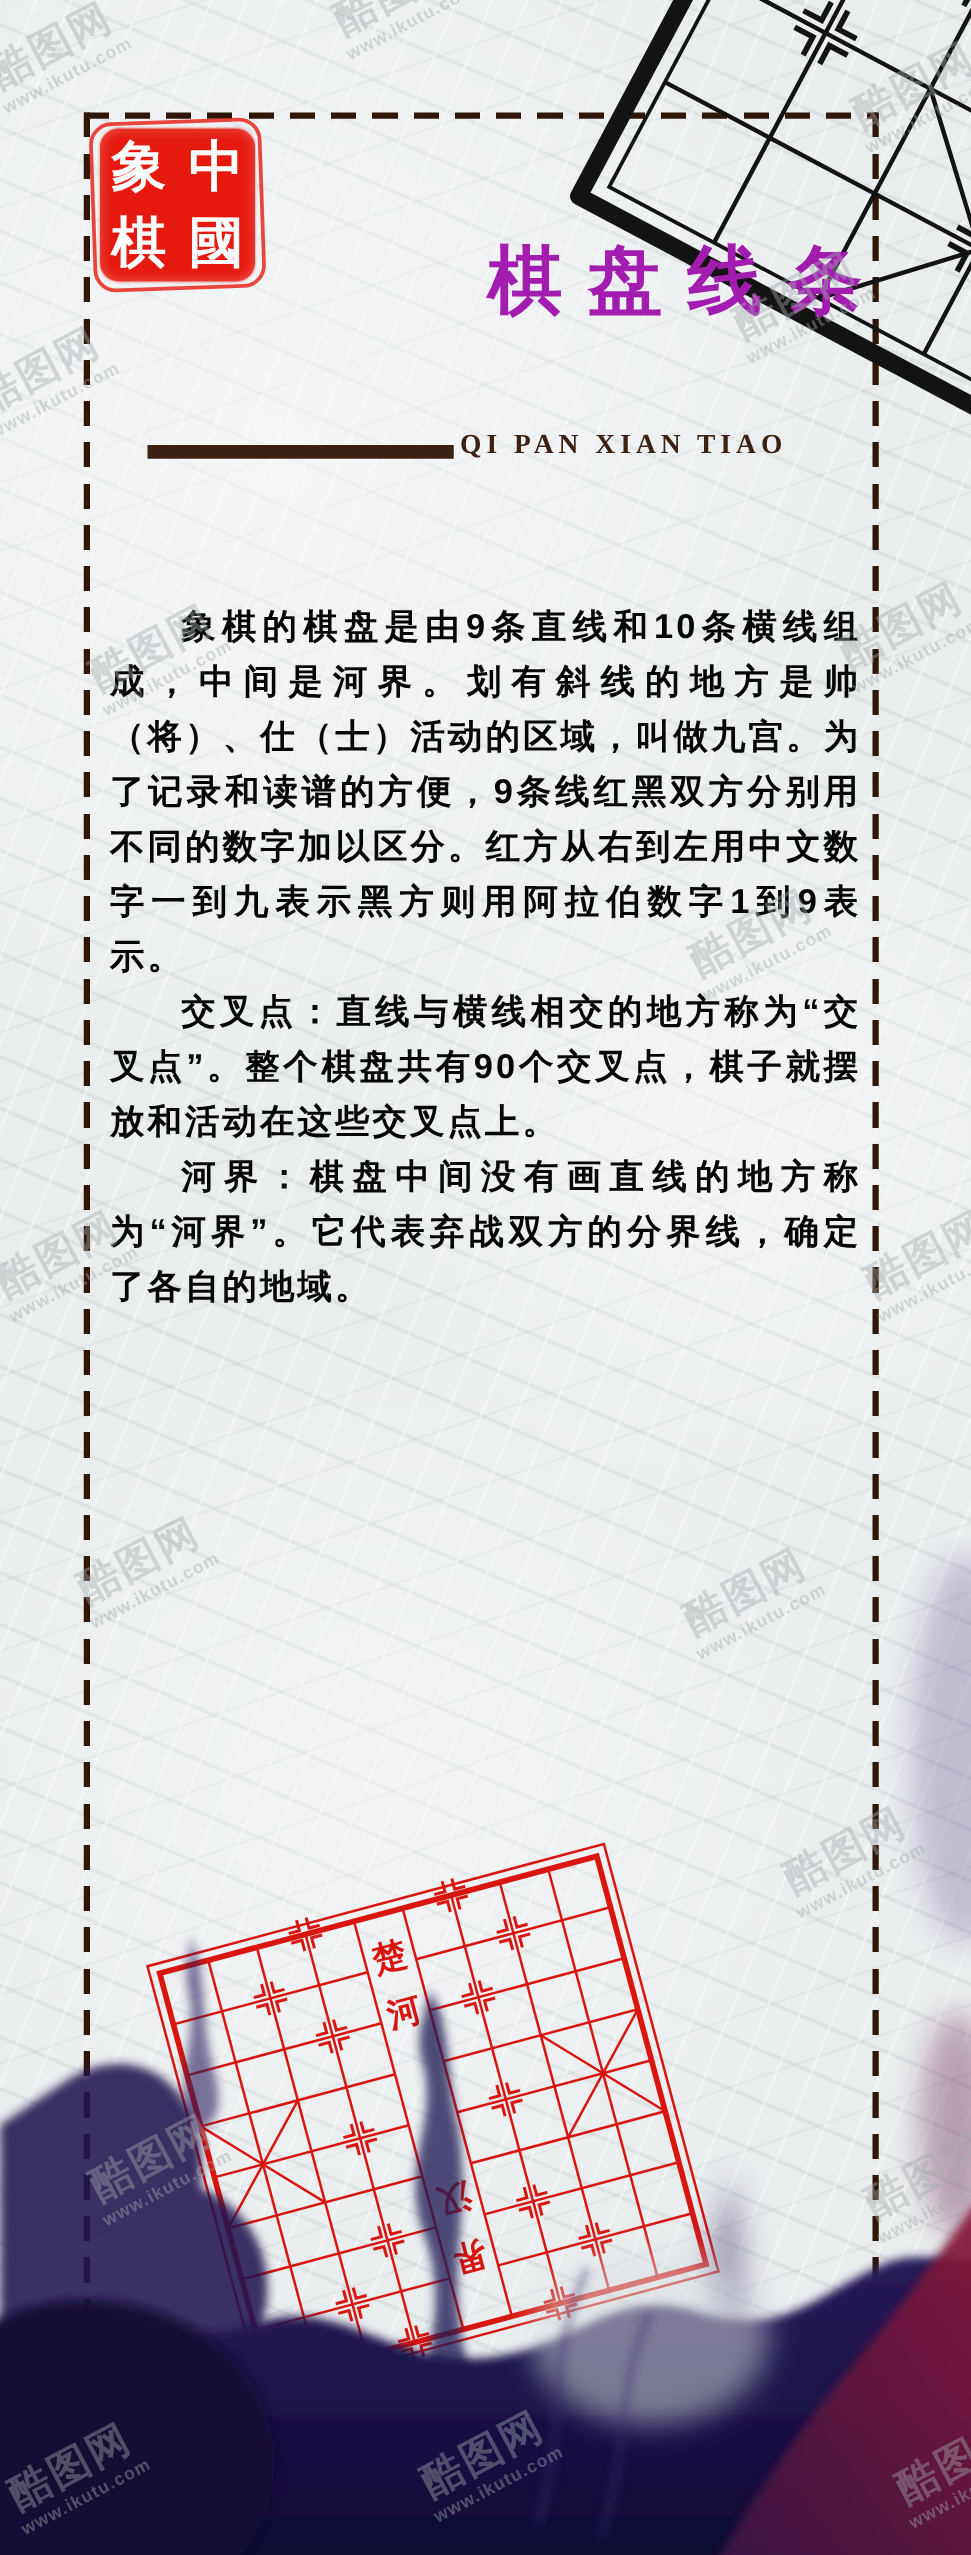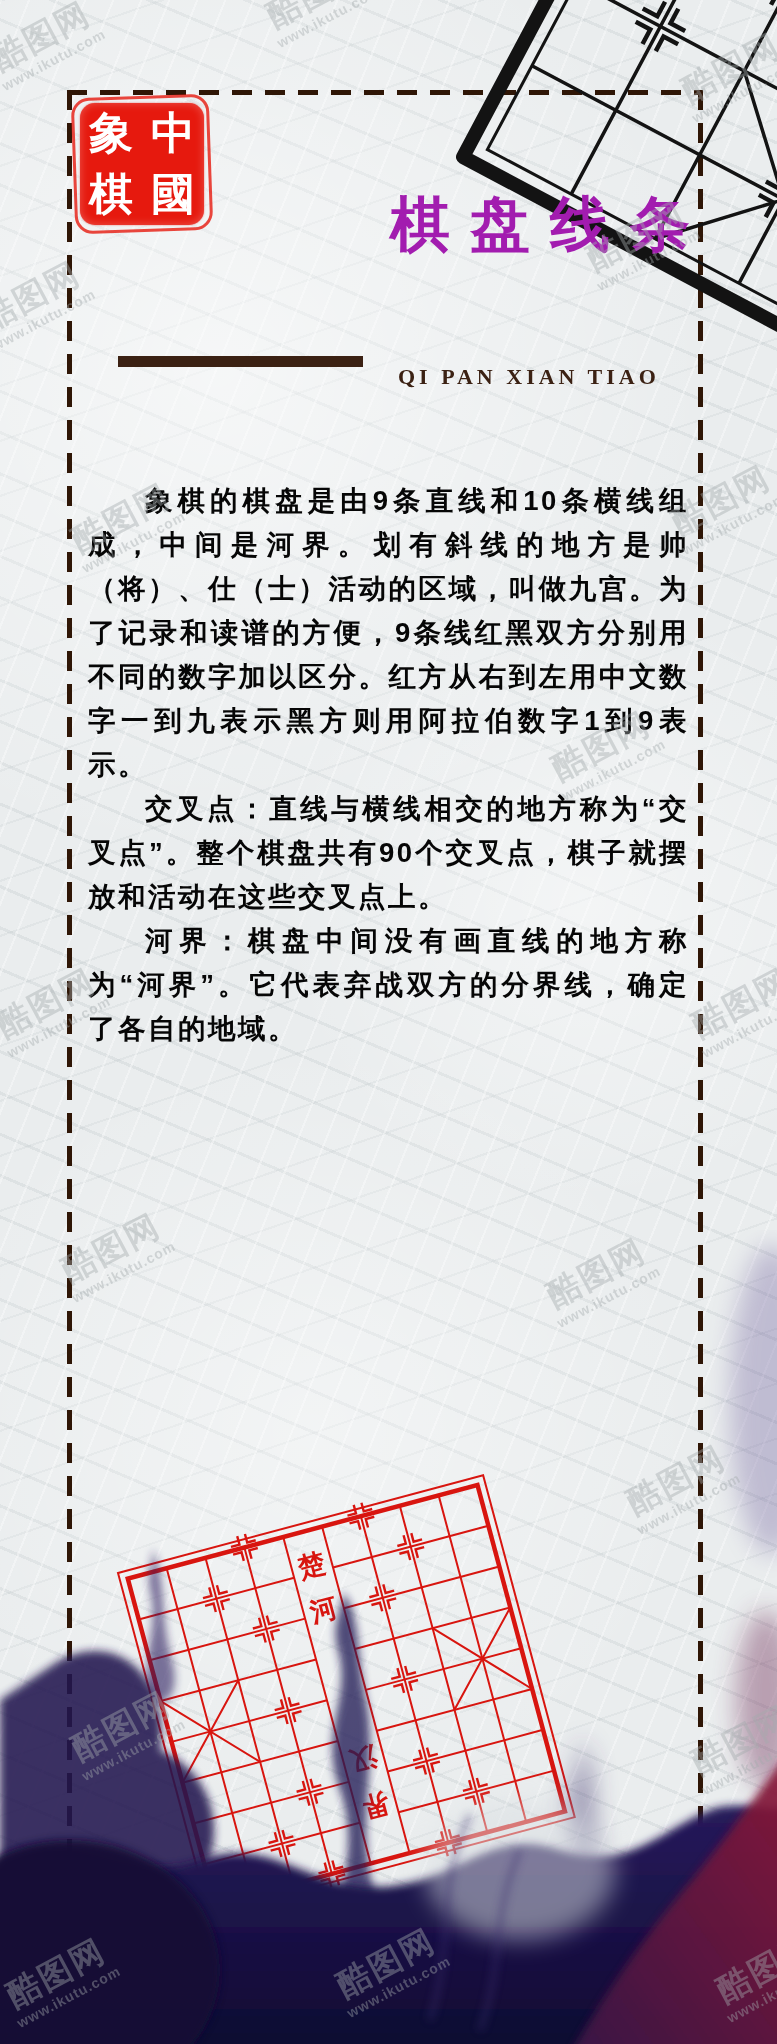--- a/index.html
+++ b/index.html
@@ -64,23 +64,23 @@
 
   
   .title{
     position:absolute;left:70px;top:192px;width:640px;z-index:4;
     text-align:right;color:#a21caf;
     font-family:"Liberation Serif","DejaVu Serif",serif;
     font-size:60px;font-weight:900;line-height:1.1;letter-spacing:20px;text-indent:20px;
   }
   .subtitle-bar{position:absolute;left:118px;top:356px;width:245px;height:11px;background:#3b2113;z-index:4;}
   .subtitle{
-    position:absolute;left:398px;top:342px;z-index:4;
+    position:absolute;left:368px;top:342px;z-index:4;
     color:#3b2113;font-family:"Liberation Serif","DejaVu Serif",serif;
-    font-size:22px;font-weight:700;letter-spacing:4px;margin-top:22px;
+    font-size:22px;font-weight:700;letter-spacing:4px;
   }
 
   
   .bodytext{
     position:absolute;left:88px;top:434px;width:601px;z-index:4;
     color:#060606;font-size:27.5px;line-height:44px;font-weight:700;
     letter-spacing:2.5px;text-align:justify;text-justify:inter-ideograph;margin-top:45px;
   }
   .bodytext p{margin:0;text-indent:57px;}
   .bodytext b{font-weight:800;}

